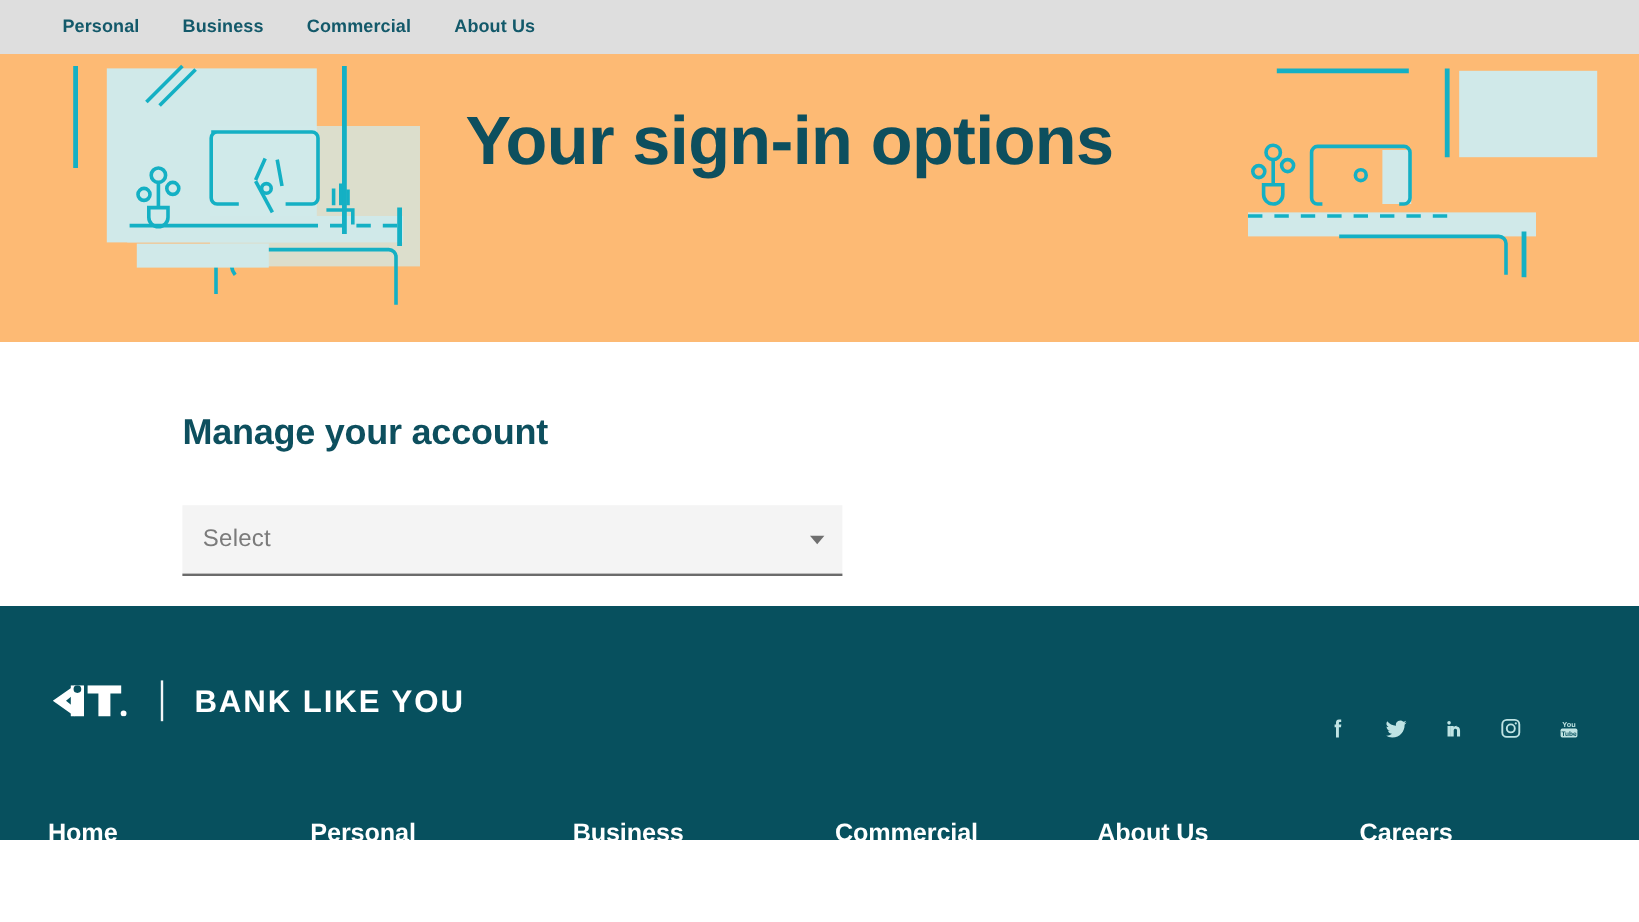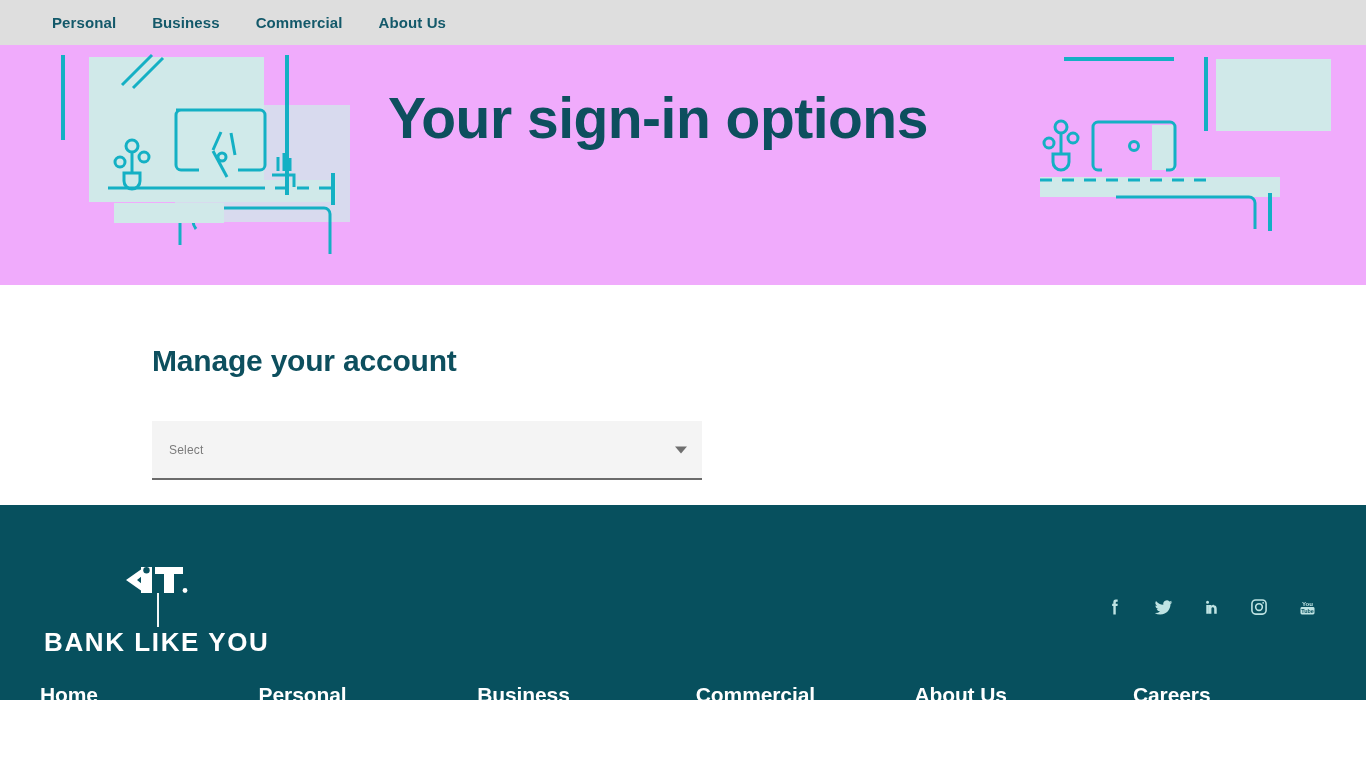--- a/index.html
+++ b/index.html
@@ -38,21 +38,21 @@
     white-space: nowrap;
     cursor: pointer;
     line-height: 45px;
   }
   .topnav-item:last-child { margin-right: 0; }
 
   
   .hero {
     position: relative;
     height: 240px;
-    background: #f0abfc;
+    background: #fdba74;
     overflow: hidden;
   }
   .hero-title {
     position: absolute;
     left: 388px;
     top: 44px;
     font-size: 57px;
     font-weight: bold;
     color: #0d4f5e;
     letter-spacing: -0.5px;
@@ -89,21 +89,21 @@
     top: 136px;
     width: 550px;
     height: 59px;
     background: #f4f4f4;
     border-bottom: 2px solid #6b6b6b;
     cursor: pointer;
     display: flex;
     align-items: center;
   }
   .select-value {
-    font-size: 12px;
+    font-size: 20px;
     color: #7b7b7b;
     font-weight: normal;
     padding-left: 17px;
     letter-spacing: 0.2px;
   }
   .select-caret {
     position: absolute;
     right: 15px;
     top: 50%;
     transform: translateY(-50%);
@@ -120,21 +120,20 @@
     position: relative;
     overflow: hidden;
   }
   .footer-brand {
     position: absolute;
     left: 44px;
     top: 62px;
     display: flex;
     align-items: center;
     gap: 0;
-    flex-direction: column;
   }
   .cit-logo {
     display: block;
   }
   .brand-divider {
     width: 2px;
     height: 34px;
     background: #ffffff;
     margin: 0 26px 0 28px;
     opacity: 0.95;

